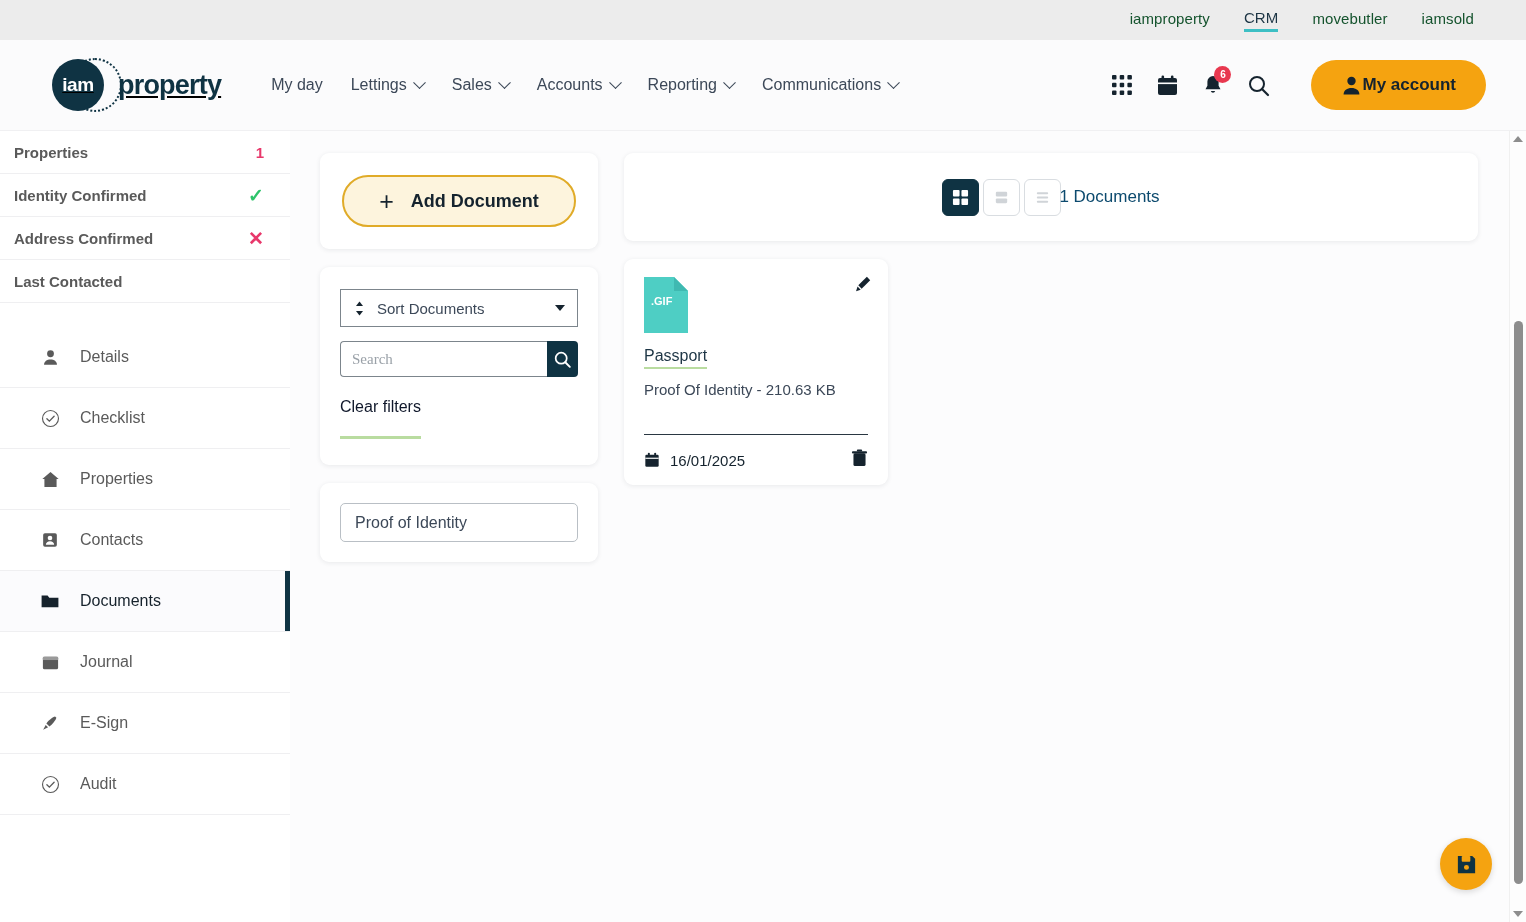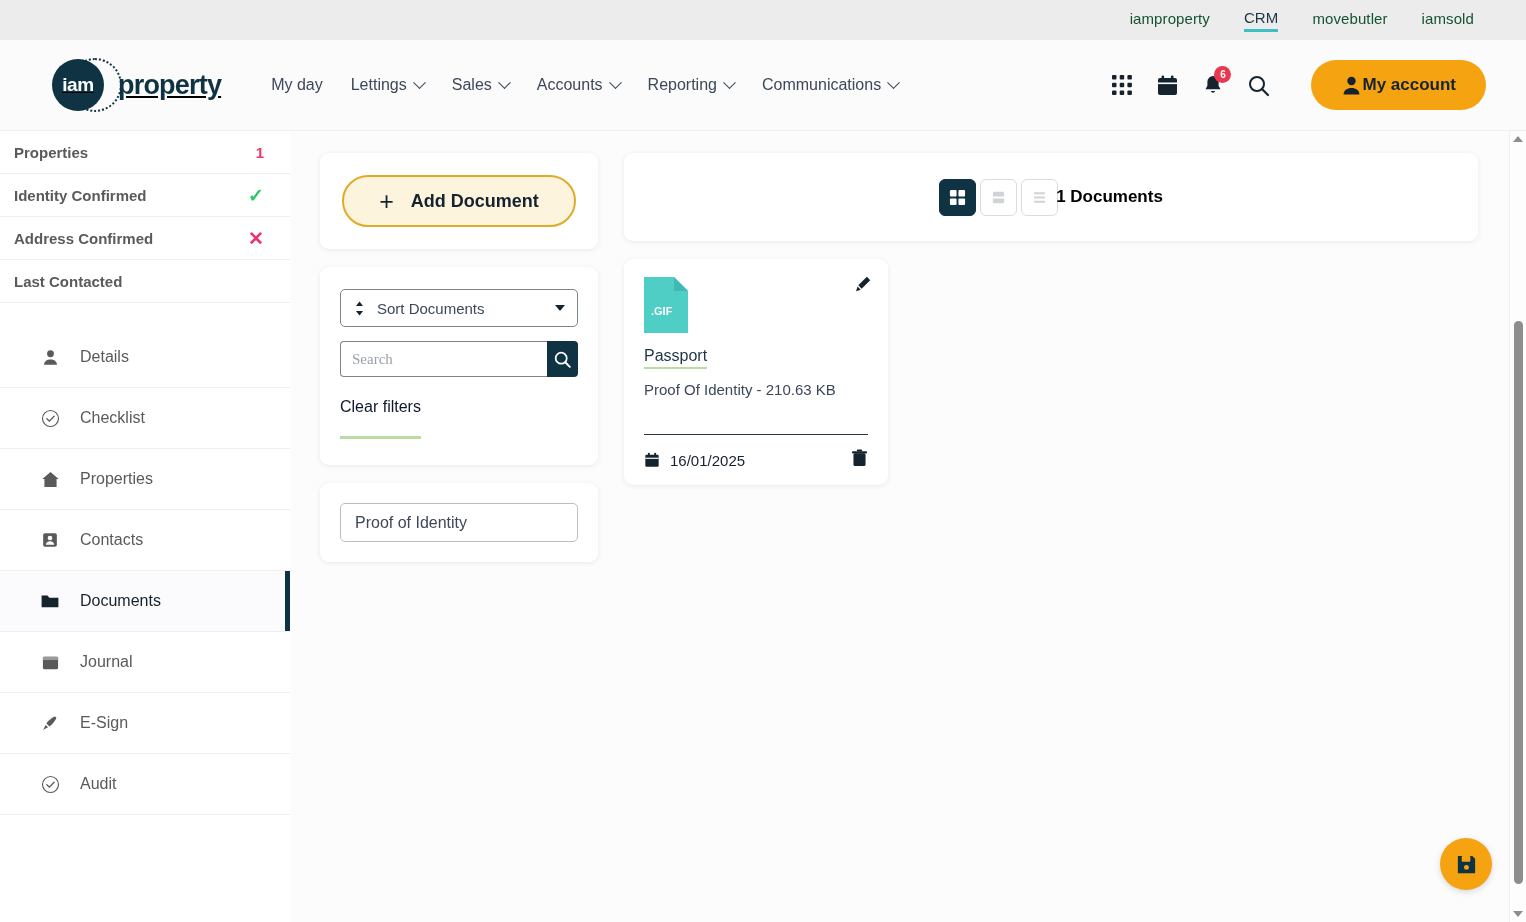--- a/index.html
+++ b/index.html
@@ -122,21 +122,21 @@
     width: 100%; height: 52px; border-radius: 26px;
     background: #fdf4dd; border: 2px solid #e0ab28;
     display: flex; align-items: center; justify-content: center; gap: 17px;
     cursor: pointer;
   }
   .add-btn .plus { font-size: 25px; color: #15232e; line-height: 1; font-weight: 500;}
   .add-btn .lbl { font-size: 18px; font-weight: bold; color: #15232e; }
 
   .filter-card { padding: 22px 20px 26px 20px; }
   .sort-select {
-    height: 38px; border: 1px solid #7c858c; border-radius: 5px;
+    height: 38px; border: 1px solid #7c858c; border-radius: 0;
     display: flex; align-items: center; padding: 0 12px; gap: 11px;
     font-size: 15px; color: #3c4858; cursor: pointer; background: #fff;
   }
   .sort-select .dd {
     margin-left: auto; width: 0; height: 0;
     border-left: 5px solid transparent; border-right: 5px solid transparent;
     border-top: 6px solid #15232e;
   }
   .search-row { display: flex; margin-top: 14px; height: 36px; }
   .search-input {
@@ -169,33 +169,33 @@
     height: 88px; display: flex; align-items: center; justify-content: center;
     position: relative; padding: 0 22px;
   }
   .toolbar-inner { display: flex; align-items: center; }
   .view-btn {
     width: 37px; height: 37px; border: 1px solid #d9dde1; border-radius: 6px;
     background: #fff; display: flex; align-items: center; justify-content: center;
     cursor: pointer; margin-right: 4px;
   }
   .view-btn.active { background: #0f3343; border-color: #0f3343; }
-  .doc-count { font-size: 17px; color: #000000; margin-left: -6px; font-weight: bold; }
+  .doc-count { font-size: 17px; color: #0c4a6e; margin-left: -6px; }
 
   
   .doc-grid { display: flex; flex-wrap: wrap; gap: 20px; }
   .doc-card {
     width: 264px; background: #fff; border-radius: 9px;
     box-shadow: 0 1px 5px rgba(30,40,60,.09);
     padding: 18px 20px 14px 20px; position: relative;
   }
   .edit-icon { position: absolute; top: 16px; right: 16px; cursor: pointer; }
   .file-ico { width: 44px; height: 56px; position: relative; margin-bottom: 14px; }
   .file-ico .ext {
-    position: absolute; left: 7px; top: 28px;
+    position: absolute; left: 7px; top: 18px;
     font-size: 11px; font-weight: bold; color: #fff;
   }
   .doc-title {
     font-size: 16px; color: #1d3545; display: inline-block;
     border-bottom: 2px solid #b9dca0; padding-bottom: 2px; cursor: pointer;
   }
   .doc-meta { font-size: 15px; color: #3c4858; margin-top: 12px; }
   .doc-divider { border-top: 1px solid #2a3742; margin: 36px 0 0 0; }
   .doc-foot {
     display: flex; align-items: center; margin-top: 14px; gap: 10px;

